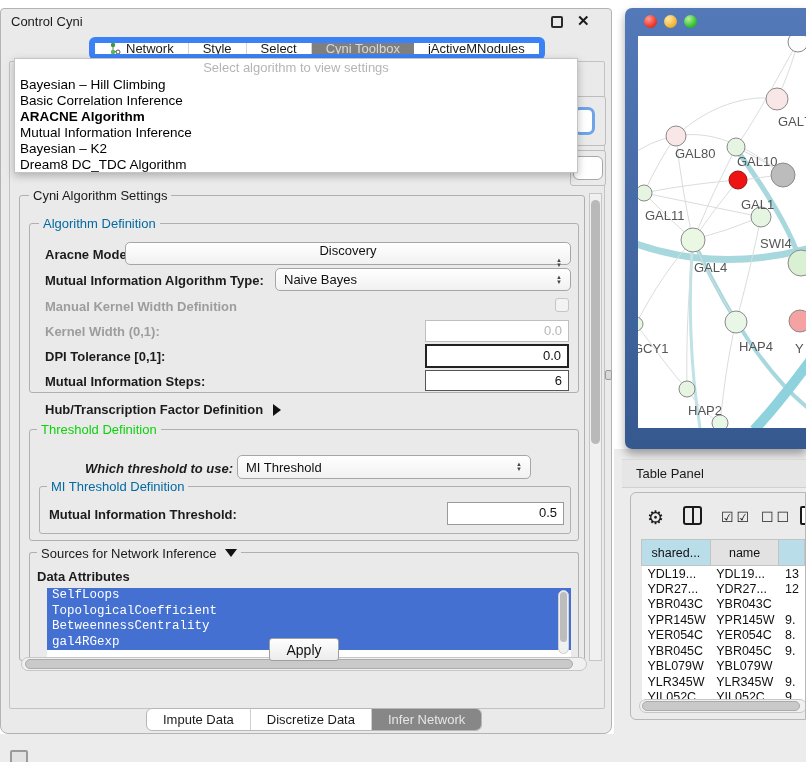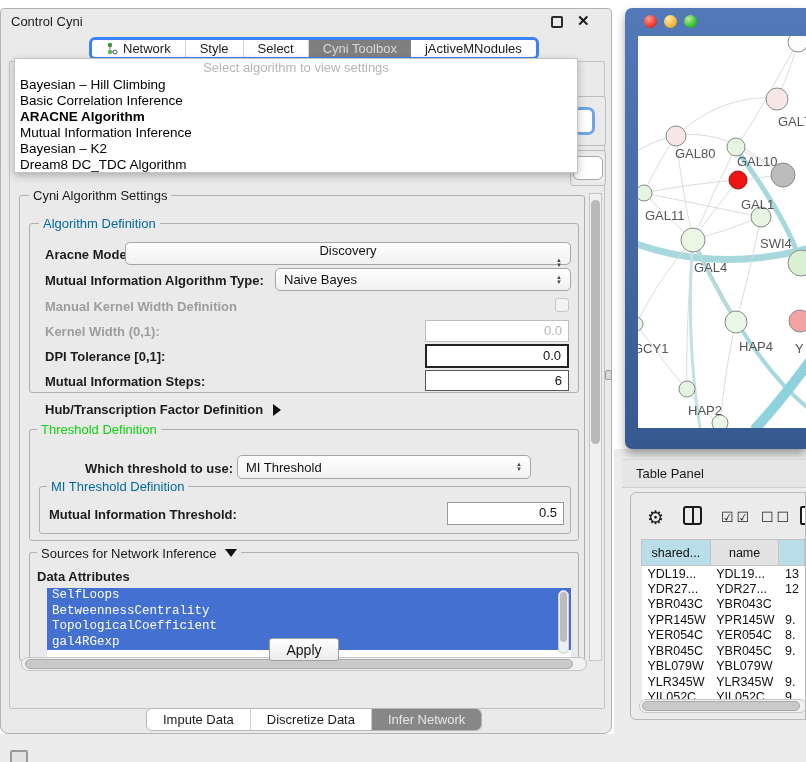--- a/index.html
+++ b/index.html
@@ -13,21 +13,21 @@
 
   
   .cp { left:0; top:8px; width:612px; height:726px; background:#eaeaea;
         border:1px solid #b3b3b3; border-radius:4px 4px 8px 8px; }
   .cp-title { left:10px; top:5px; font-size:13px; color:#1a1a1a; }
   .btn-float { left:550px; top:7px; width:12px; height:12px; border:2px solid #2b2b2b; border-radius:2px; }
   .btn-close { left:576px; top:3px; font-size:15px; font-weight:bold; color:#1a1a1a; }
 
   
   .tabbar { left:88px; top:28px; height:23px; display:flex; background:#fff;
-            border:3px solid #3b82f6; border-radius:6px; overflow:hidden;text-align:right; }
+            border:6px solid #3b82f6; border-radius:6px; overflow:hidden;text-align:right; }
   .tab { display:flex; align-items:center; gap:5px; padding:0 14px; font-size:13px;
          color:#1a1a1a; border-right:1px solid #d4d4d4; }
   .tab:last-child { border-right:none; }
   .tab.active { background:#7f7f7f; color:#d8d8d8; border-right:none; }
 
   
   .content { left:8px; top:52px; width:596px; height:648px; background:#eaeaea;
              border:1px solid #c3c3c3; border-radius:2px; }
 
   
@@ -220,21 +220,21 @@
   <div class="lbl" style="left:44px; top:365px;">Mutual Information Steps:</div>
   <div class="tf mid" style="left:424px; top:361px; width:144px; height:21px;">6</div>
 
   <div class="lbl" style="left:44px; top:393px; font-weight:normal;">
     <span style="font-weight:bold">Hub/Transcription Factor Definition</span><span class="tri-r"></span>
   </div>
 
   <div class="gbox" style="left:28px; top:420px; width:550px; height:112px;"></div>
   <div class="glabel t-green" style="left:36px; top:413px;">Threshold Definition</div>
 
-  <div class="lbl" style="left:84px; top:452px;">Which threshold to use:</div>
+  <div class="lbl" style="left:84px; top:452px;font-style:italic;">Which threshold to use:</div>
   <div class="combo" style="left:236px; top:446px; width:294px; height:24px;align-items:center;">
     <span>MI Threshold</span>
     <span class="spin">
         <span>▲</span>
         <span>▼</span>
       </span>
   </div>
 
   <div class="gbox" style="left:38px; top:477px; width:532px; height:48px;"></div>
   <div class="glabel t-blue" style="left:46px; top:470px;">MI Threshold Definition</div>
@@ -243,22 +243,22 @@
   <div class="tf" style="left:446px; top:493px; width:117px; height:23px;">0.5</div>
 
   <div class="gbox" style="left:28px; top:543px; width:550px; height:109px; border-bottom:none; border-radius:3px 3px 0 0;"></div>
   <div class="glabel" style="left:36px; top:537px;">
     <span>Sources for Network Inference</span><span class="tri-d"></span>
   </div>
   <div class="lbl" style="left:36px; top:560px;">Data Attributes</div>
 
   <div class="abs list">
     <div class="lrow">SelfLoops</div>
+    <div class="lrow">TopologicalCoefficient</div>
     <div class="lrow">BetweennessCentrality</div>
-    <div class="lrow">TopologicalCoefficient</div>
     <div class="lrow">gal4RGexp</div>
     <div class="lscroll">
         <div class="lthumb"></div>
       </div>
   </div>
 
   <div class="abs hscroll">
       <div class="hthumb"></div>
     </div>
 

